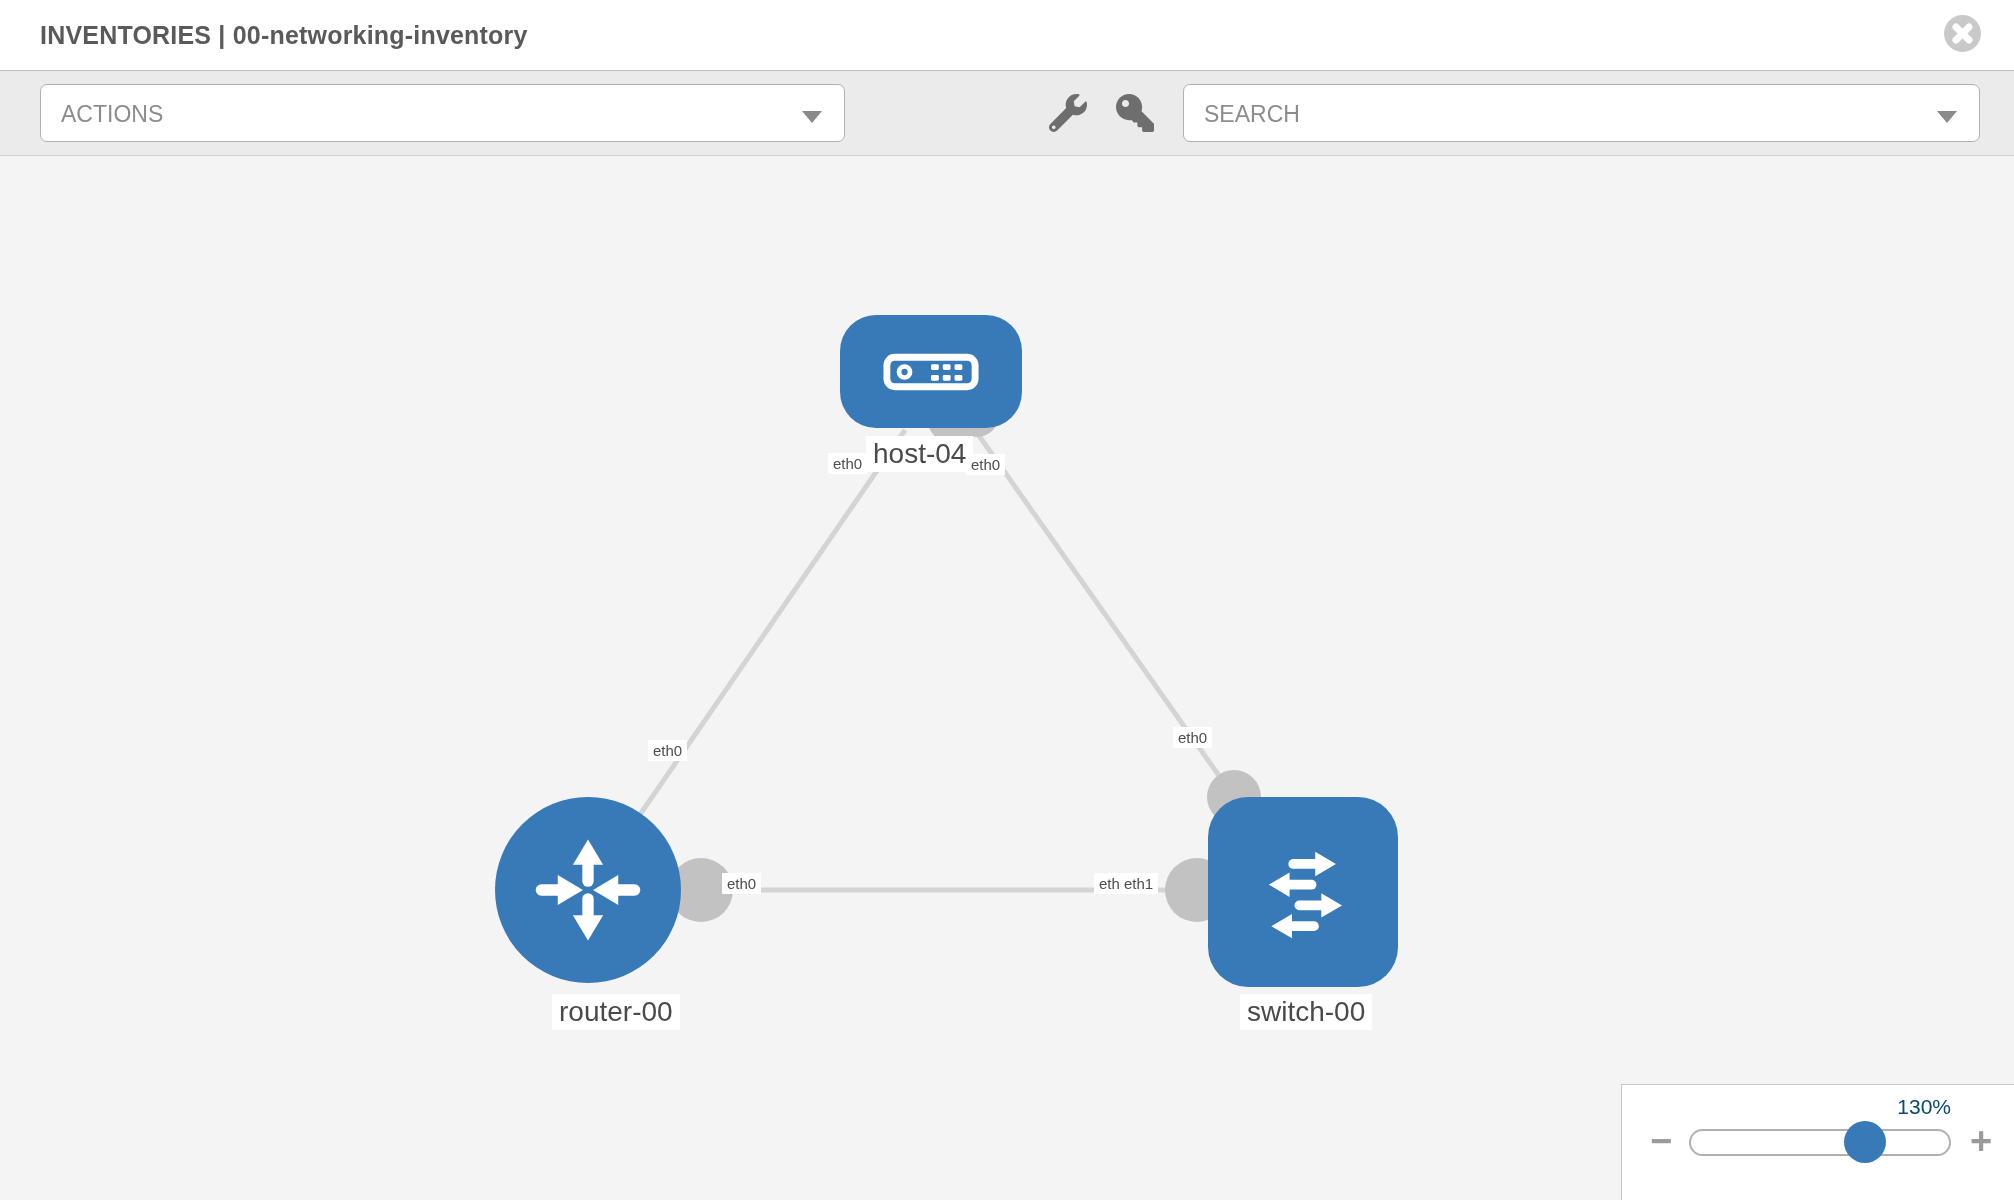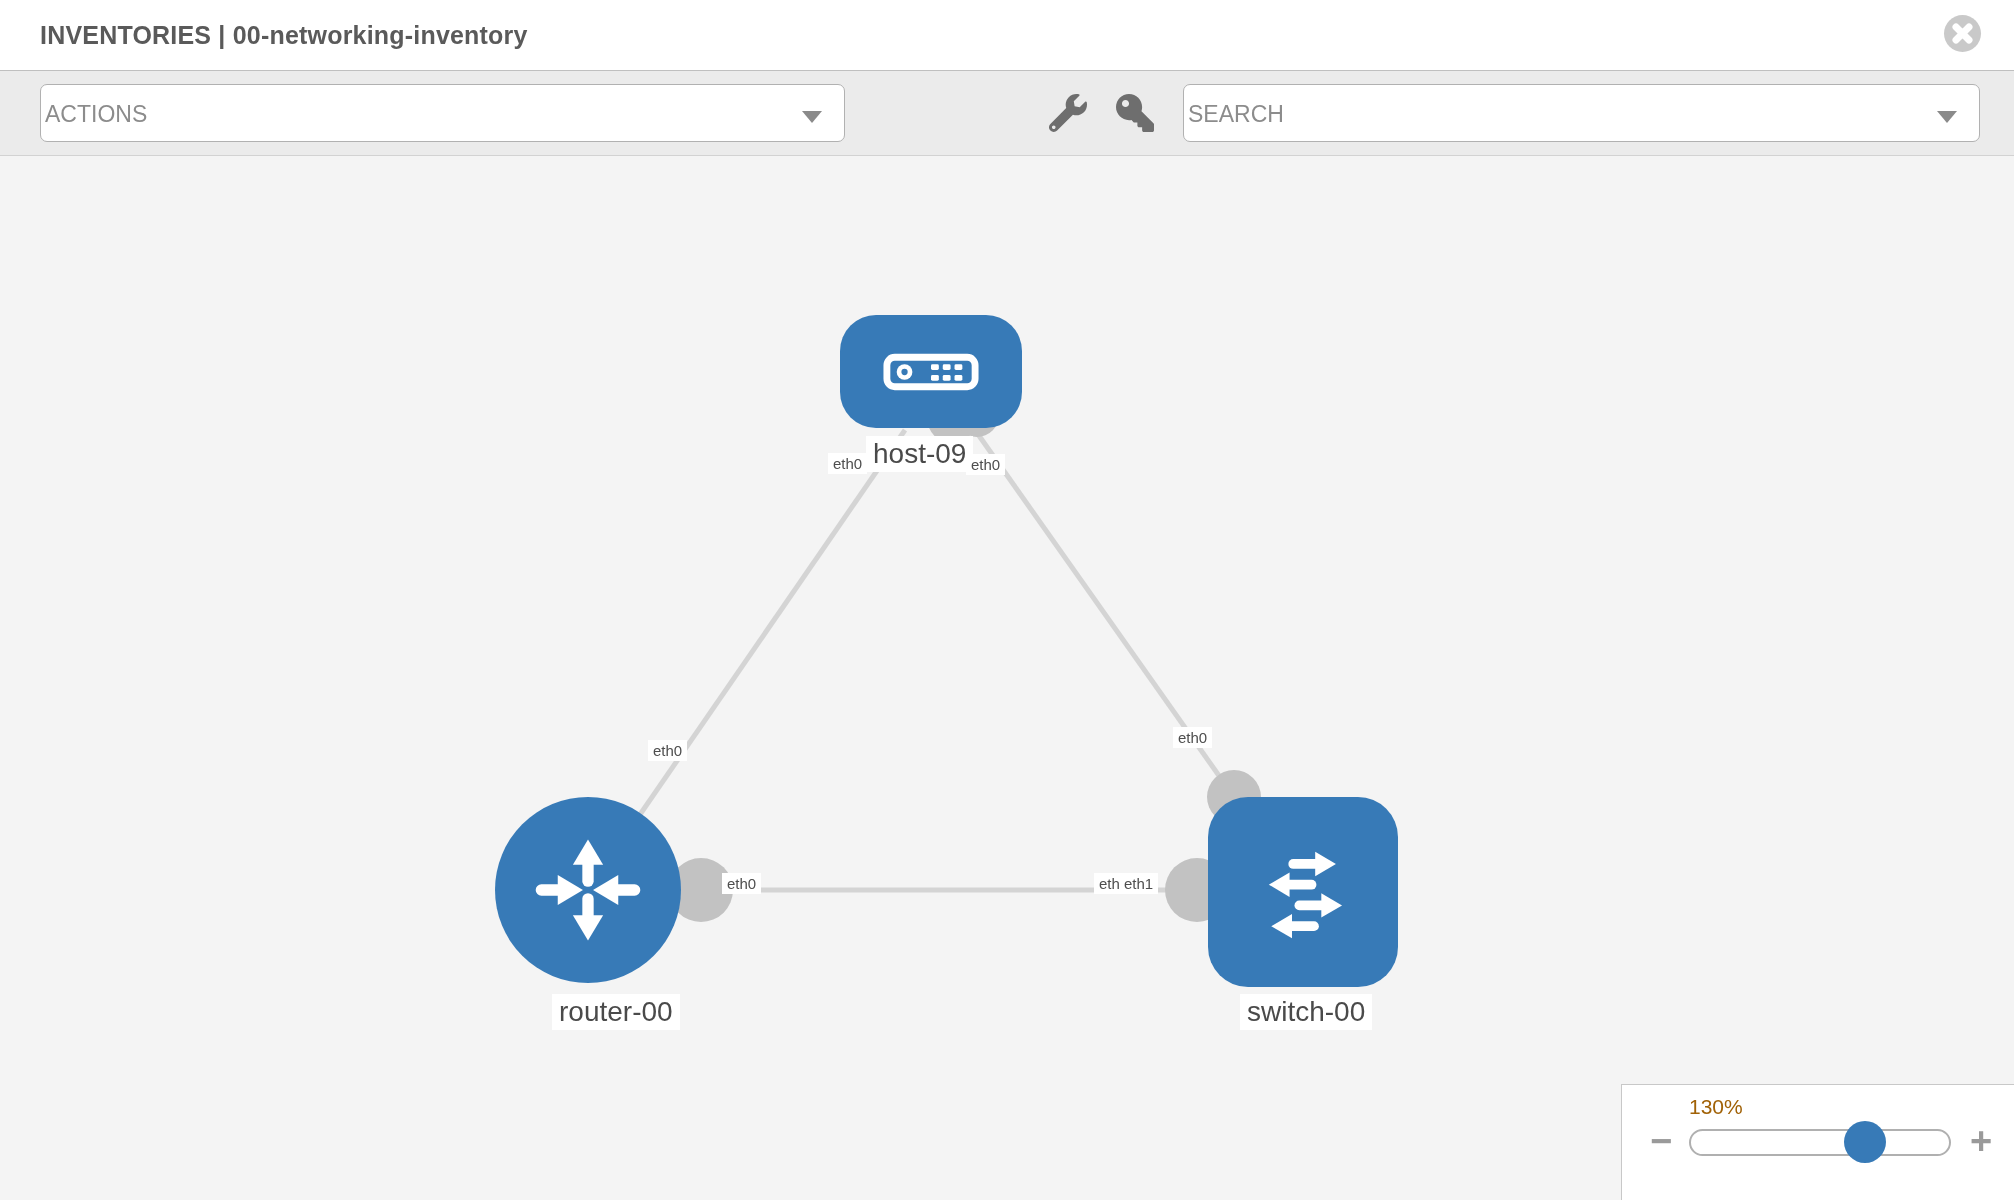--- a/index.html
+++ b/index.html
@@ -22,21 +22,21 @@
     background:#c9c9c9;cursor:pointer;
   }
   
   .toolbar{
     position:absolute;left:0;top:71px;width:2014px;height:84px;
     background:#ebebeb;border-bottom:1px solid #d2d2d2;z-index:10;
   }
   .fake-select{
     position:absolute;top:13px;height:58px;background:#fff;
     border:1px solid #b1b1b1;border-radius:7px;
-    font-size:23px;color:#8c8c8c;line-height:58px;padding-left:4px;
+    font-size:23px;color:#8c8c8c;line-height:58px;padding-left:20px;
     box-sizing:border-box;cursor:pointer;
   }
   .select-caret{
     position:absolute;right:22px;top:26px;width:0;height:0;
     border-left:10px solid transparent;border-right:10px solid transparent;
     border-top:12px solid #8a8a8a;
   }
   .tool-icon{position:absolute;top:23px;width:38px;height:38px;cursor:pointer;}
   .tool-icon svg{width:100%;height:100%;fill:#6e6e6e;}
   
@@ -51,22 +51,22 @@
     font-size:15px;padding:2px 5px;white-space:nowrap;
   }
   .chip.name{font-size:28px;padding:2px 7px;color:#4a4a4a;}
   
   .zoom-panel{
     position:absolute;left:1621px;top:1084px;width:393px;height:116px;
     background:#ffffff;border-left:1px solid #c8c8c8;border-top:1px solid #c8c8c8;
     z-index:6;box-sizing:border-box;
   }
   .zoom-level{
-    position:absolute;left:67px;top:10px;width:262px;text-align:left;
-    font-size:21px;color:#a16207;
+    position:absolute;left:67px;top:10px;width:262px;text-align:right;
+    font-size:21px;color:#0c4a6e;
   }
   .zoom-minus,.zoom-plus{
     position:absolute;top:36px;font-size:38px;font-weight:bold;color:#9a9a9a;
     cursor:pointer;line-height:40px;
   }
   .zoom-minus{left:28px;}
   .zoom-plus{left:348px;}
   .zoom-track{
     position:absolute;left:67px;top:44px;width:262px;height:27px;
     background:#fff;border:2px solid #b0b0b0;border-radius:15px;
@@ -169,21 +169,21 @@
       <polygon points="22,44 39,34 39,54" stroke="none"></polygon>
       <line x1="47" y1="61" x2="68" y2="61"></line>
       <polygon points="82,61 65,51 65,71" stroke="none"></polygon>
       <line x1="38" y1="78" x2="59" y2="78"></line>
       <polygon points="24,78 41,68 41,88" stroke="none"></polygon>
     </g>
   </svg>
 </div>
 
 <div class="chip" style="left:828px;top:453px;">eth0</div>
-<div class="chip name" style="left:866px;top:436px;">host-09</div>
+<div class="chip name" style="left:866px;top:436px;">host-04</div>
 <div class="chip" style="left:966px;top:454px;">eth0</div>
 
 <div class="chip" style="left:648px;top:740px;">eth0</div>
 <div class="chip" style="left:1173px;top:727px;">eth0</div>
 
 <div class="chip" style="left:722px;top:873px;">eth0</div>
 <div class="chip" style="left:1094px;top:873px;">eth0</div>
 <div class="chip" style="left:1119px;top:873px;z-index:5;">eth1</div>
 
 <div class="chip name" style="left:528px;top:994px;margin-left:24px;">router-00</div>

